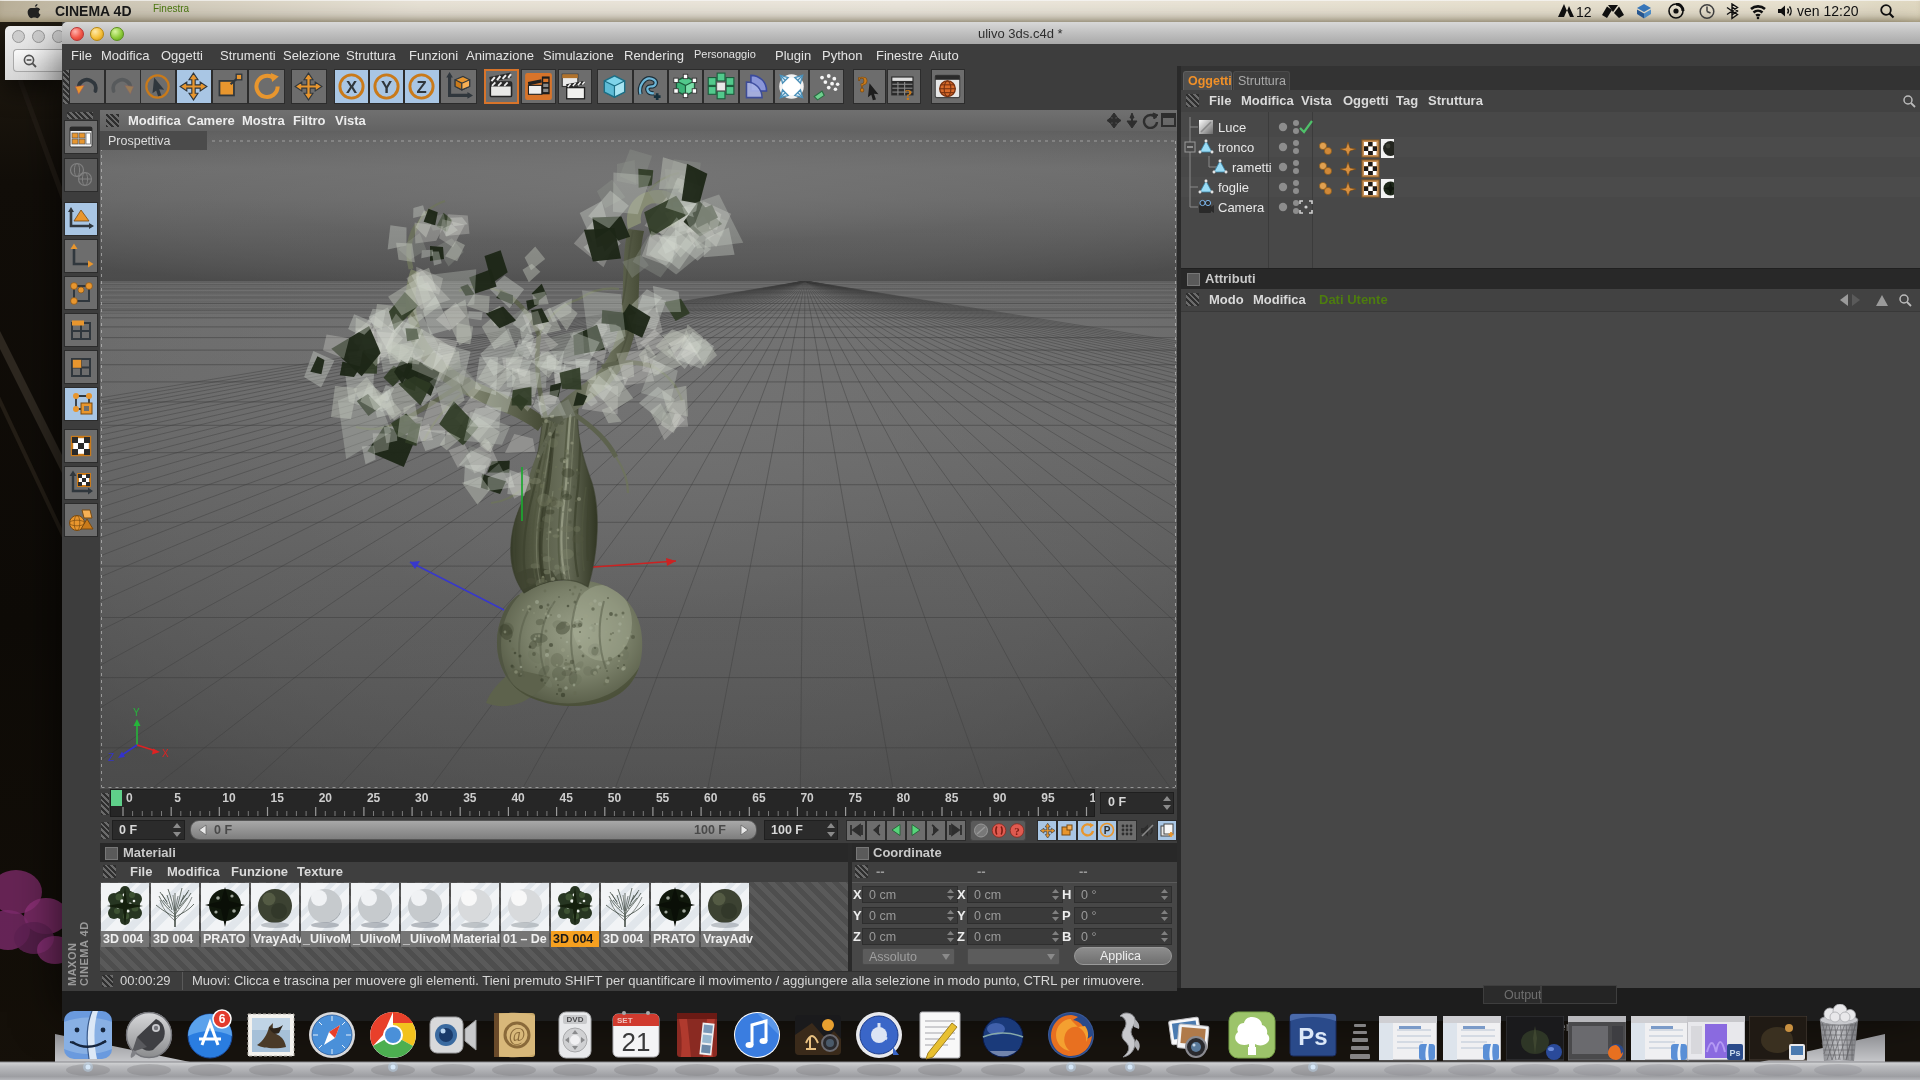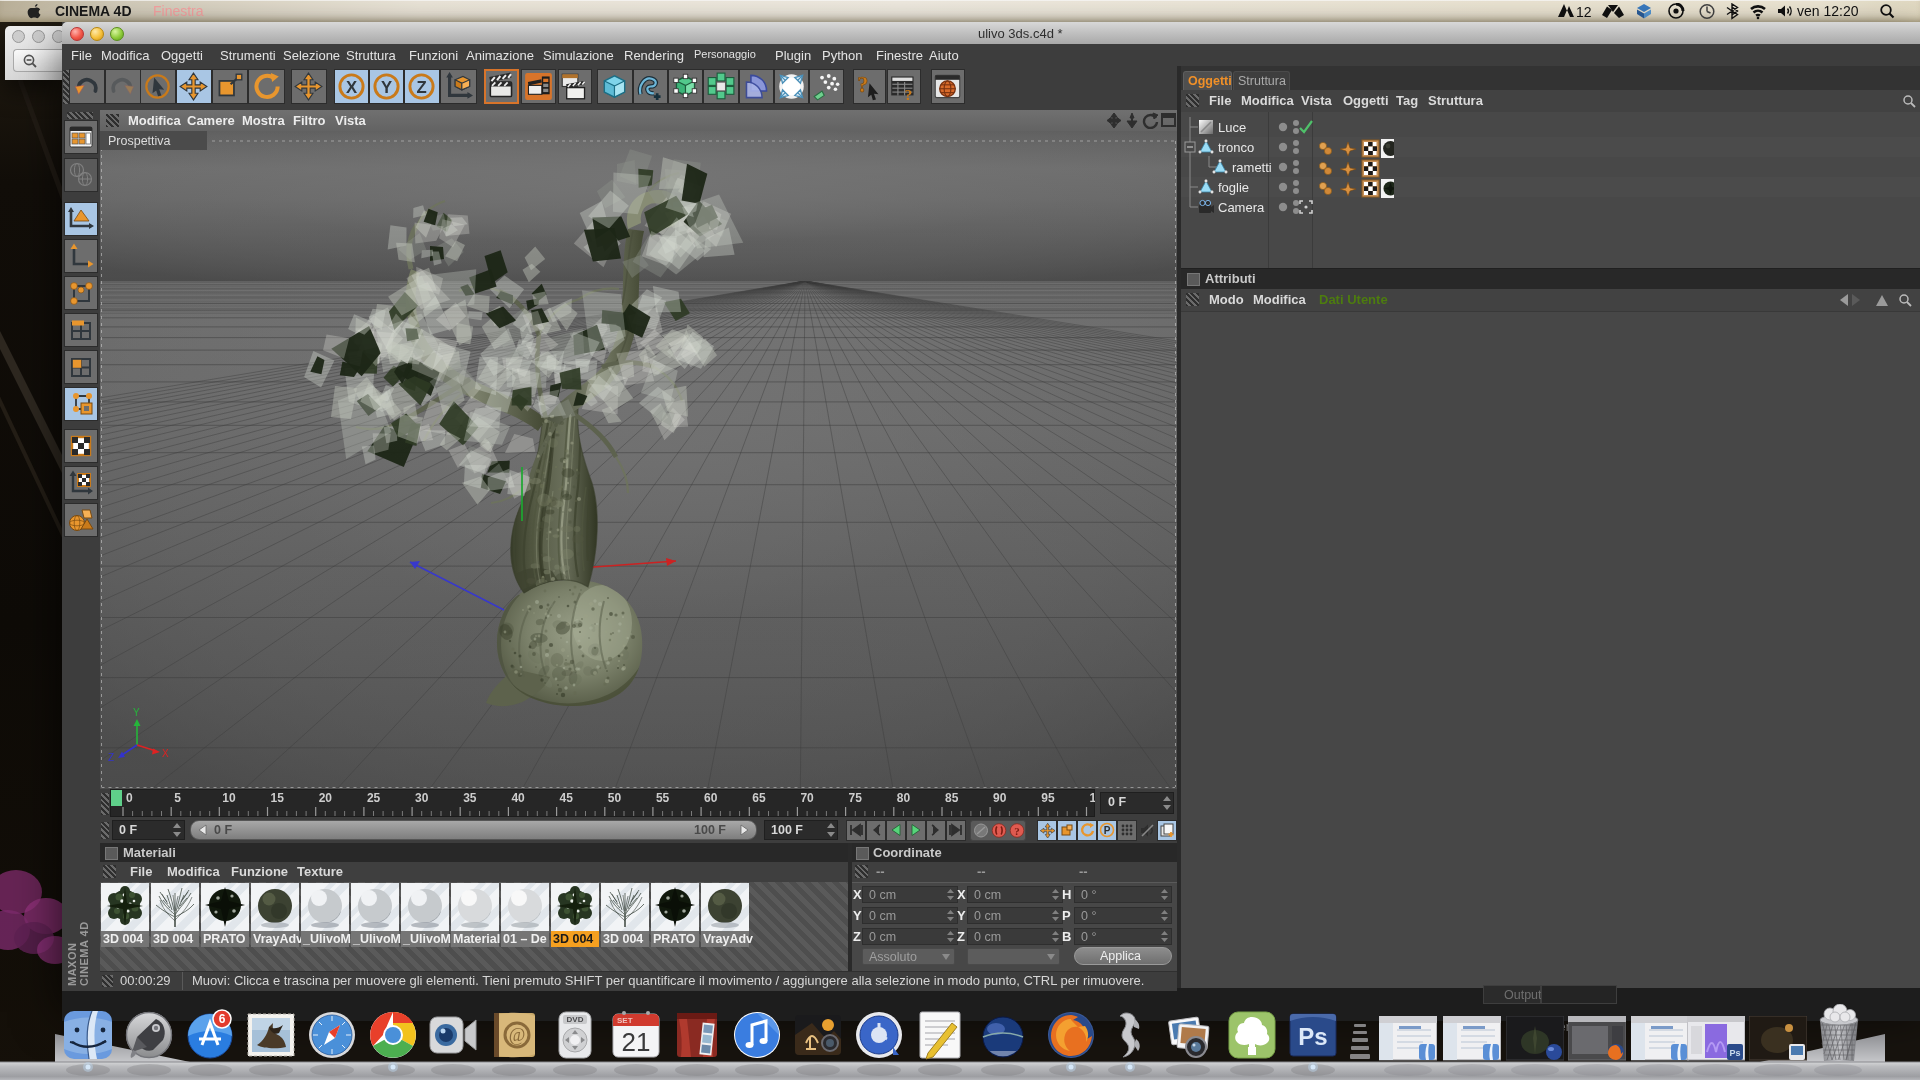--- a/index.html
+++ b/index.html
@@ -37,21 +37,21 @@
 </svg>
 
 <div class="abs" style="left:0;top:0;width:1920px;height:22px;
  background:linear-gradient(90deg,#b7ad96 0,#d6cfbd 120px,#efe9dc 420px,#f3eee3 900px,#efe8d6 1500px,#f0e9d6 1820px,#e4dcc4 100%);
  box-shadow:inset 0 -7px 9px -6px rgba(120,105,70,0.75), inset 0 1px 0 rgba(255,255,255,0.7);"></div>
 <svg class="abs" style="left:26px;top:3px;" width="16" height="17" viewBox="0 0 16 17">
  <path d="M11.5 1 C10 1.2 8.8 2.3 8.9 3.8 C10.4 3.8 11.6 2.5 11.5 1 Z" fill="#222"></path>
  <path d="M8 5 C9 5 9.8 4.4 11 4.4 C12.2 4.4 13.6 5.2 14.2 6.4 C12.1 7.6 12.3 10.6 14.5 11.5 C14 12.9 12.8 15.2 11.3 15.2 C10.2 15.2 9.9 14.6 8.3 14.6 C6.7 14.6 6.3 15.2 5.3 15.2 C3.8 15.2 2.2 12.6 1.8 10.8 C1.2 8.4 2.2 5.6 4.6 5.1 C5.9 4.8 7 5 8 5 Z" fill="#222"></path>
 </svg>
 <div class="tx" style="left:55px;top:3px;font-size:14px;font-weight:bold;color:#1a1a1a;">CINEMA 4D</div>
-<div class="tx" style="left:153px;top:3px;font-size:14px;color:#fca5a5;">Finestra</div>
+<div class="tx" style="left:153px;top:3px;font-size:10px;color:#4d7c0f;">Finestra</div>
 <div class="tx" style="left:1797px;top:3px;font-size:14px;color:#111;">ven 12:20</div>
 <svg class="abs" style="left:1879px;top:3px;" width="16" height="16" viewBox="0 0 16 16">
  <circle cx="7" cy="7" r="4.8" fill="none" stroke="#111" stroke-width="1.8"></circle>
  <line x1="10.5" y1="10.5" x2="14.5" y2="14.5" stroke="#111" stroke-width="2.2"></line>
 </svg>
 
 <svg class="abs" style="left:1556px;top:3px;" width="238" height="17" viewBox="0 0 238 17">
  <path d="M2 14 L8 1 L11 8 L13 3 L18 14 L14 14 L11 7 L8 14 Z" fill="#111"></path>
  <text x="20" y="13.5" font-size="14" fill="#111" font-family="Liberation Sans">12</text>
  <path d="M52 2 L62 2 L57 9 Z M51 3.5 L46 12 L51 15 L56 7 Z M58 10 L63 3.6 L68 12 L63 15 Z" fill="#111"></path>

